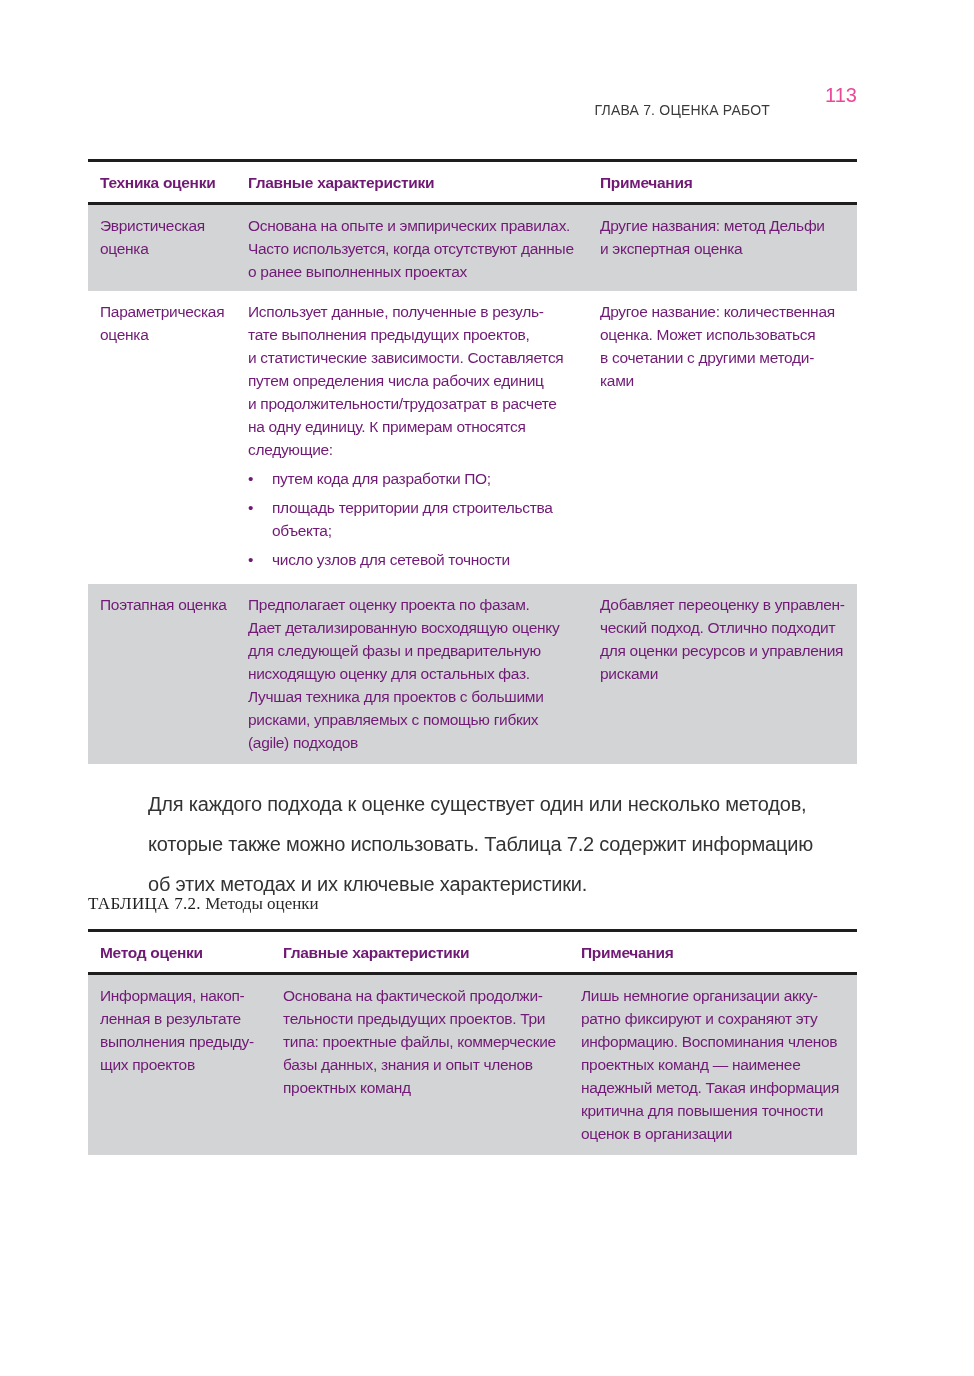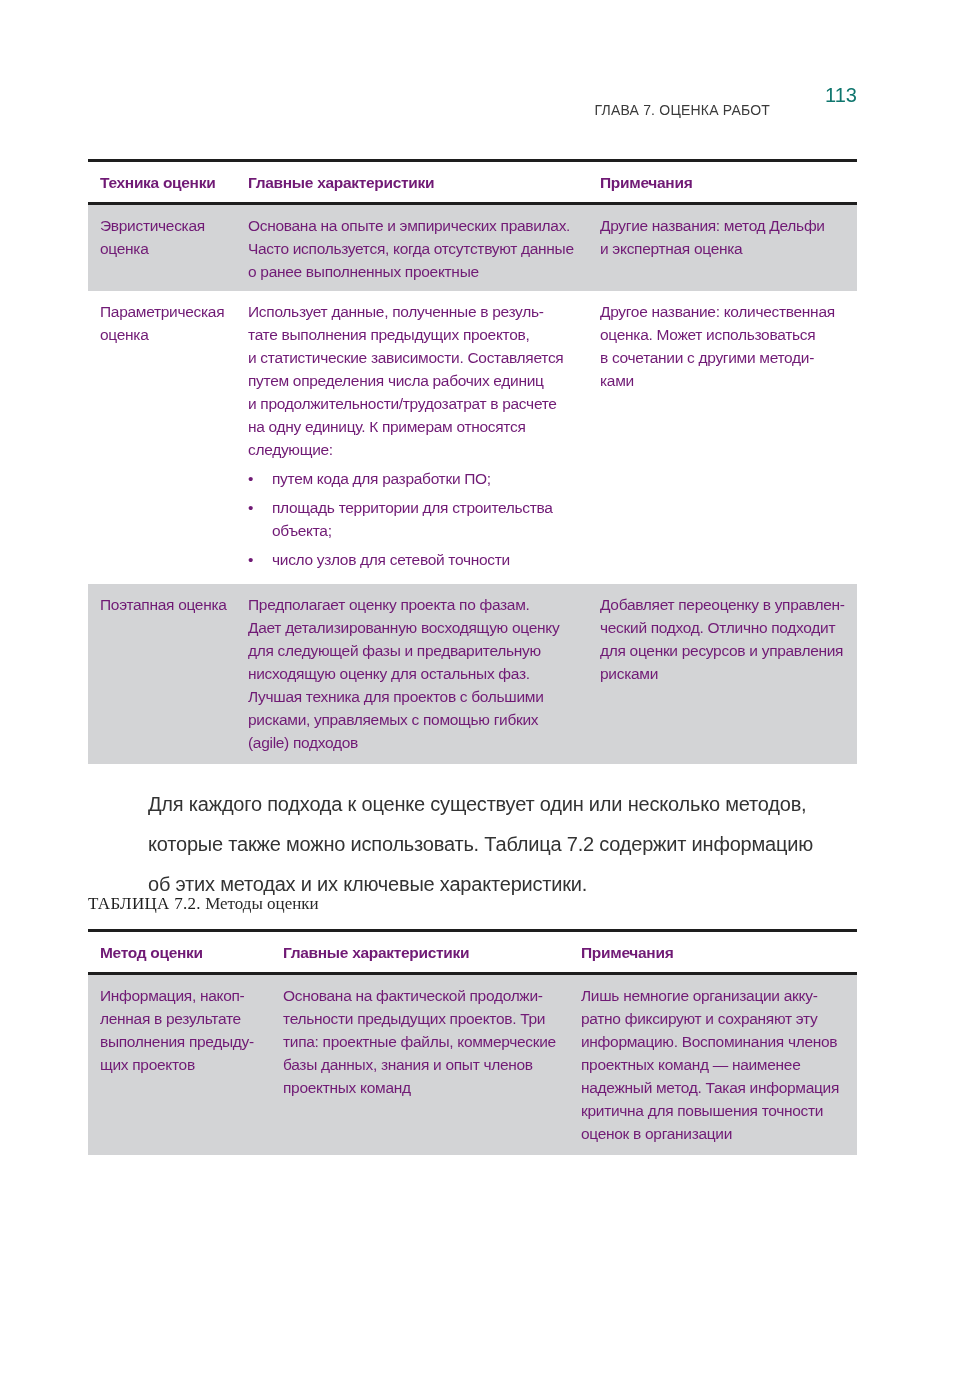--- a/index.html
+++ b/index.html
@@ -10,21 +10,21 @@
     .running-head {
       position: absolute; top: 84px; left: 0; width: 974px; height: 24px;
     }
     .running-head .chapter {
       position: absolute; right: 204px; top: 18px;
       font-family: "Liberation Sans", sans-serif; font-size: 14px; letter-spacing: 0.2px;
       color: #3a3a3a;
     }
     .running-head .page-num {
       position: absolute; right: 117px; top: 0px;
-      font-family: "Liberation Sans", sans-serif; font-size: 20px; color: #0f766e;
+      font-family: "Liberation Sans", sans-serif; font-size: 20px; color: #ec4899;
     }
     table.tbl {
       position: absolute; left: 88px; width: 769px;
       border-collapse: collapse; table-layout: fixed;
       font-family: "Liberation Sans Narrow", "Liberation Sans", sans-serif;
       font-size: 15.5px; line-height: 23px; color: #701a75;
     }
     table.tbl thead tr { border-top: 3px solid #1e1e1e; border-bottom: 3px solid #1e1e1e; }
     table.tbl th {
       text-align: left; font-weight: bold; padding: 9px 0 8px 0; font-size: 15.5px;
@@ -84,21 +84,21 @@
       <th>Главные характеристики</th>
       <th>Примечания</th>
     </tr>
   </thead>
   <tbody>
     <tr class="shade r1">
       <td class="c1 cell-text">Эвристическая
 оценка</td>
       <td class="cell-text">Основана на опыте и эмпирических правилах.
 Часто используется, когда отсутствуют данные
-о ранее выполненных проектные</td>
+о ранее выполненных проектах</td>
       <td class="cell-text">Другие названия: метод Дельфи
 и экспертная оценка</td>
     </tr>
     <tr class="r2">
       <td class="c1 cell-text">Параметрическая
 оценка</td>
       <td>
         <div class="cell-text">Использует данные, полученные в резуль-
 тате выполнения предыдущих проектов,
 и статистические зависимости. Составляется

